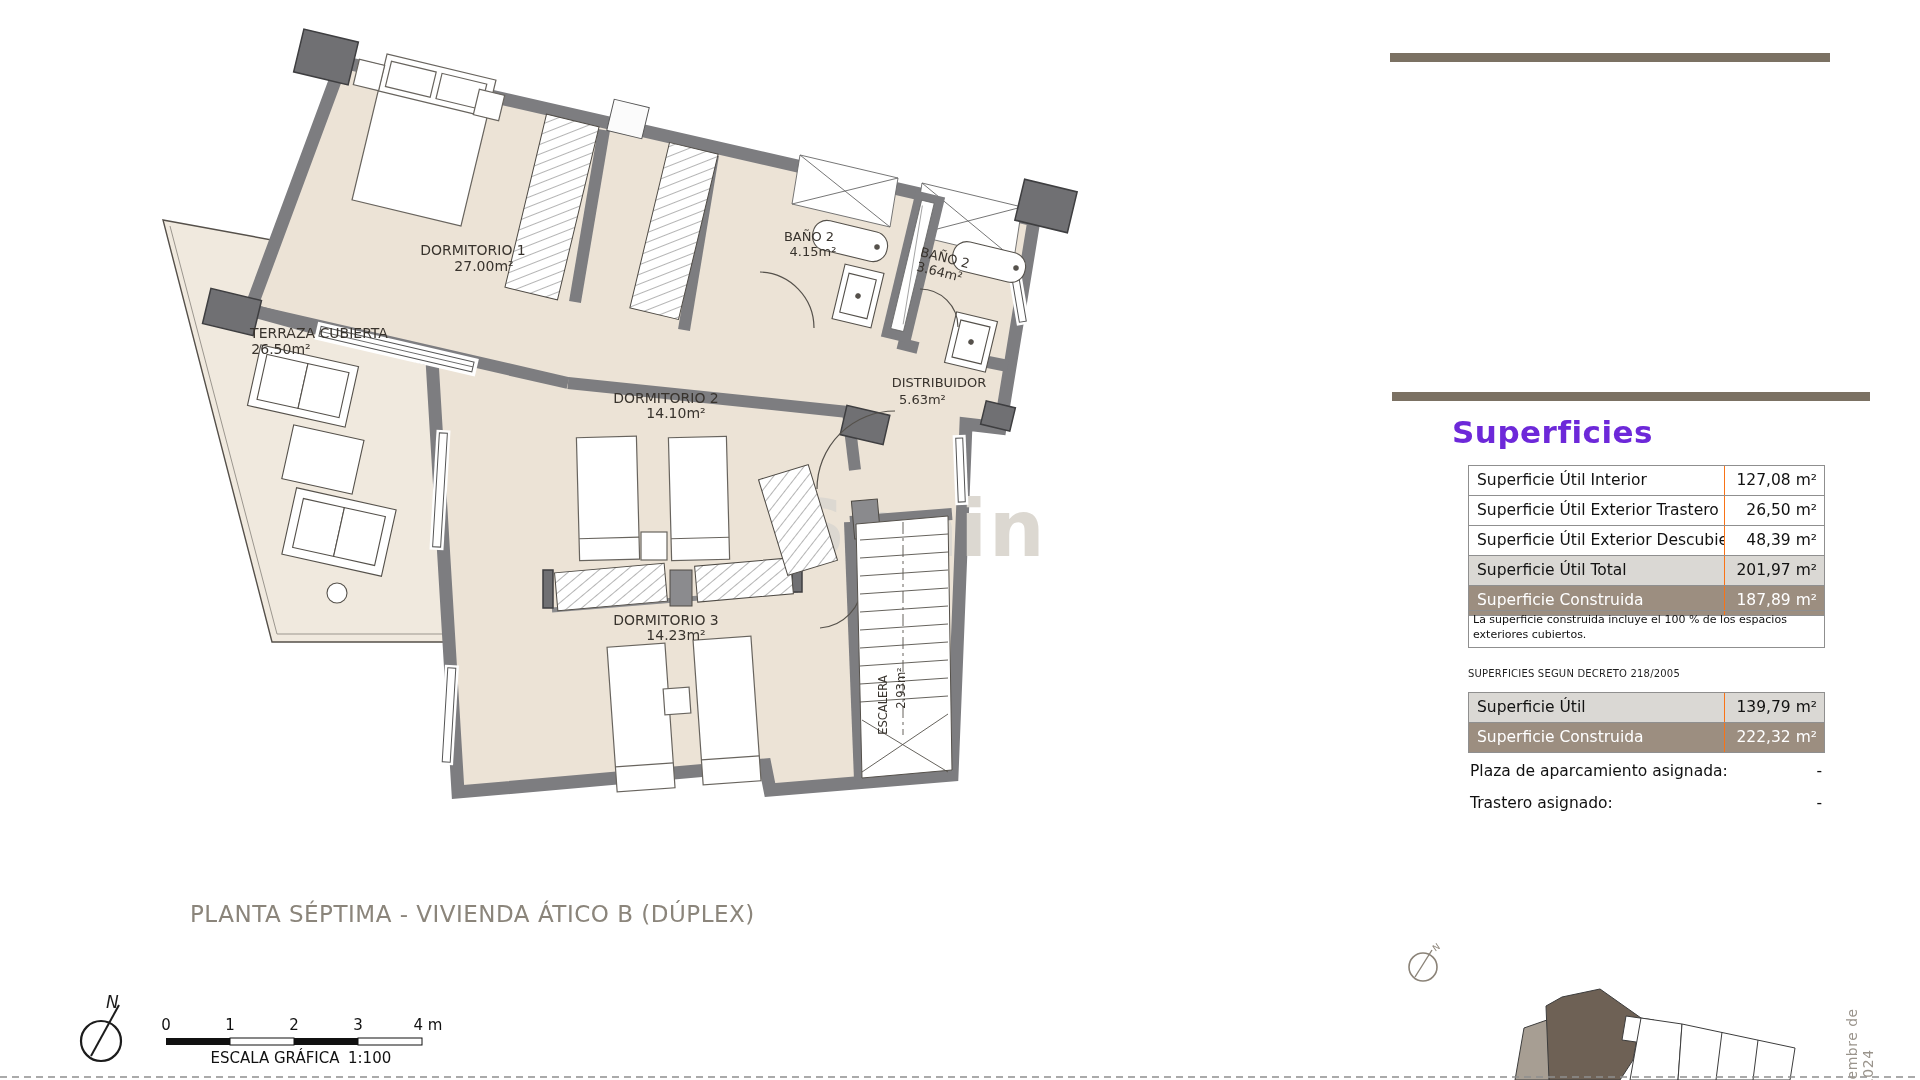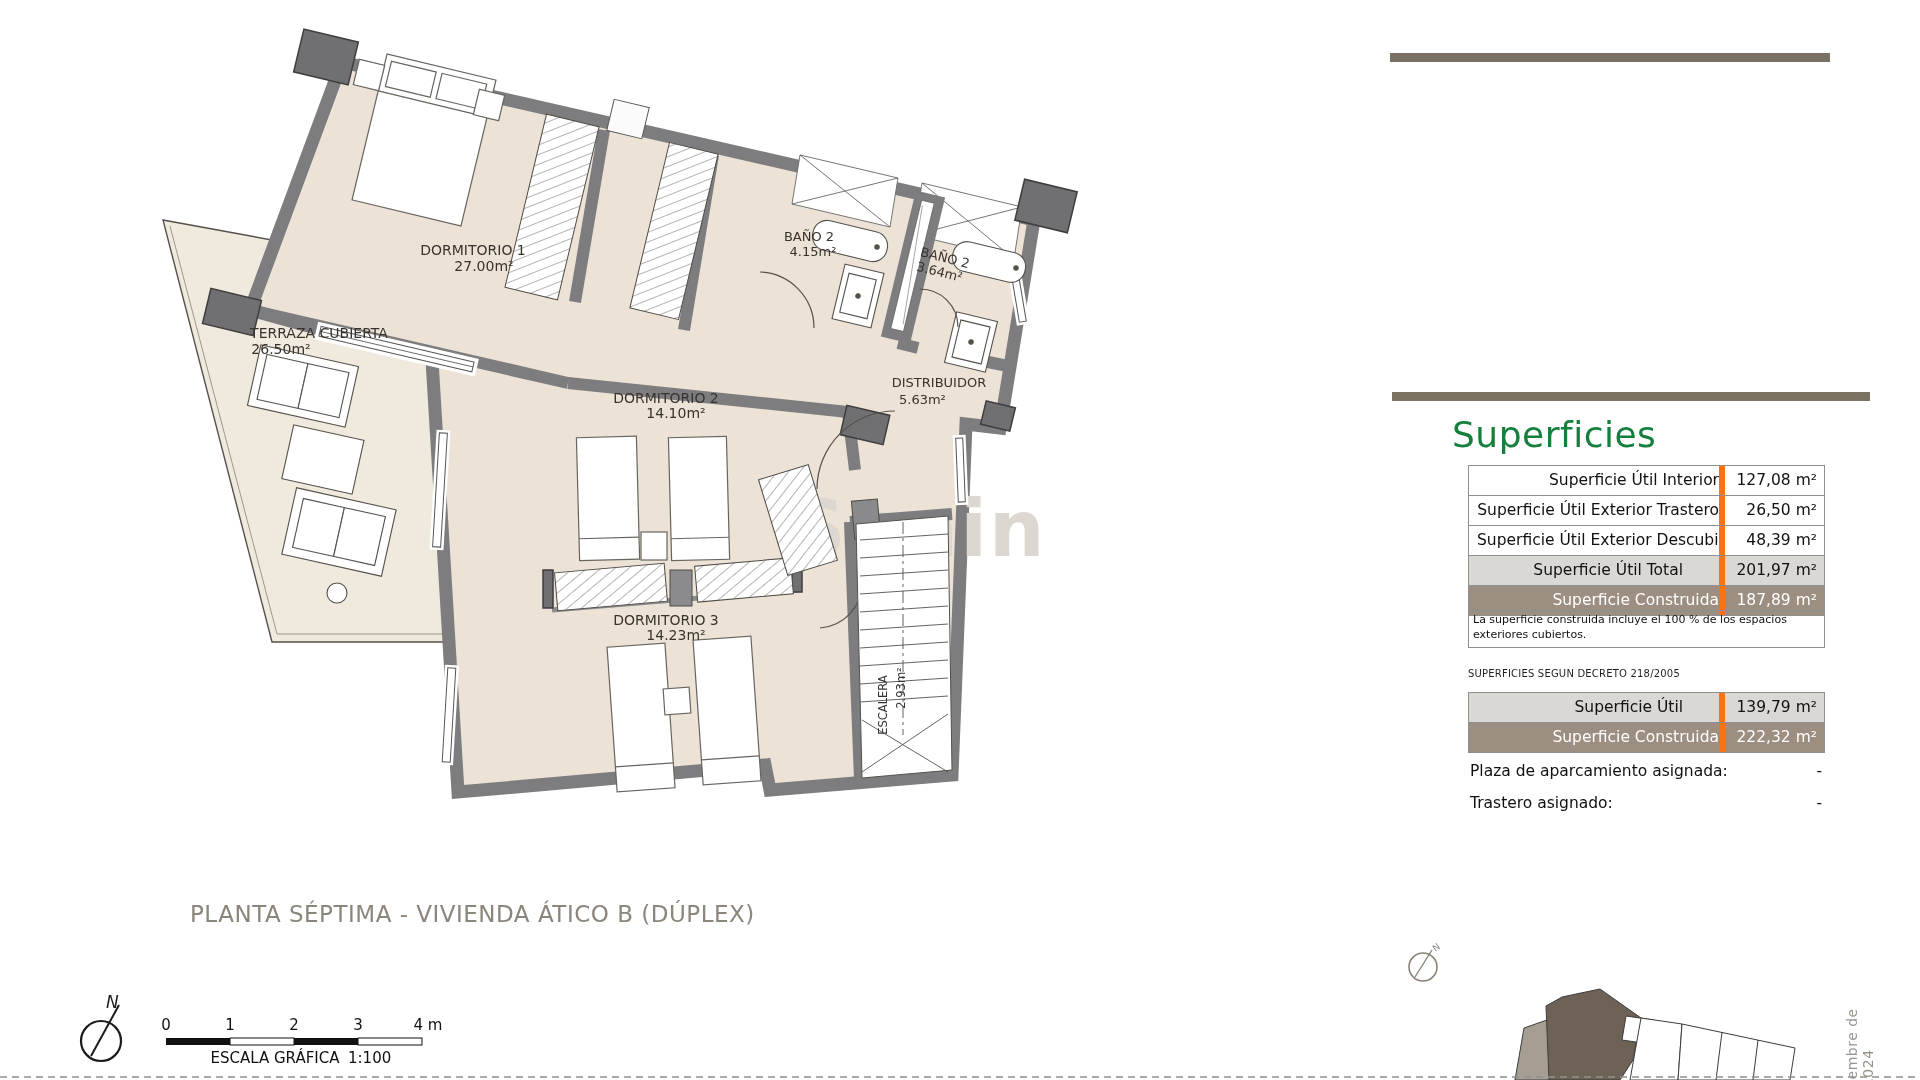--- a/index.html
+++ b/index.html
@@ -2,25 +2,25 @@
 <html><head>
 <meta charset="utf-8">
 <style>
   html,body{margin:0;padding:0;background:#ffffff;width:1920px;height:1080px;overflow:hidden;
     font-family:"DejaVu Sans","Liberation Sans",sans-serif;}
   .abs{position:absolute;}
   #stage{position:relative;width:1920px;height:1080px;background:#fff;}
   
   .bar{background:#7b7163;height:9px;}
   .floor-label{width:440px;text-align:center;font-size:18px;letter-spacing:1.5px;color:#7e7870;}
-  .surf-heading{font-size:36px;font-weight:normal;color:#15803d;letter-spacing:0.5px;}
+  .surf-heading{font-size:31px;font-weight:bold;color:#6d28d9;letter-spacing:0.5px;}
   .stable{width:357px;font-size:15.5px;color:#111;}
-  .srow{display:flex;height:29px;line-height:29px;border:1px solid #8f8f8f;margin-top:-1px;background:#fff;text-align:right;}
+  .srow{display:flex;height:29px;line-height:29px;border:1px solid #8f8f8f;margin-top:-1px;background:#fff;}
   .srow .lbl{flex:1;padding-left:8px;white-space:nowrap;overflow:hidden;}
-  .srow .val{width:92px;border-left:6px solid #f97316;display:flex;justify-content:flex-end;align-items:center;gap:5px;padding-right:7px;}
+  .srow .val{width:92px;border-left:1px solid #f97316;display:flex;justify-content:flex-end;align-items:center;gap:5px;padding-right:7px;}
   .srow.gray{background:#dad8d4;gap:36px;}
   .srow.brown{background:#9c8e80;color:#fff;}
   .note-box{width:347px;border:1px solid #8f8f8f;font-size:11px;line-height:1.35;color:#111;padding:2px 4px 4px 4px;}
   .decreto{font-size:10px;color:#1f1f1f;letter-spacing:0.2px;}
   .extra-row{width:352px;display:flex;justify-content:space-between;font-size:15.5px;color:#111;}
   .main-title{font-size:23px;color:#8b857b;letter-spacing:0.5px;}
   .date-vert{writing-mode:vertical-rl;transform:rotate(180deg);font-size:14px;color:#9a948c;letter-spacing:0.5px;}
   svg text{font-family:"DejaVu Sans","Liberation Sans",sans-serif;}
   .roomlabel{fill:#38332d;}
 </style>

